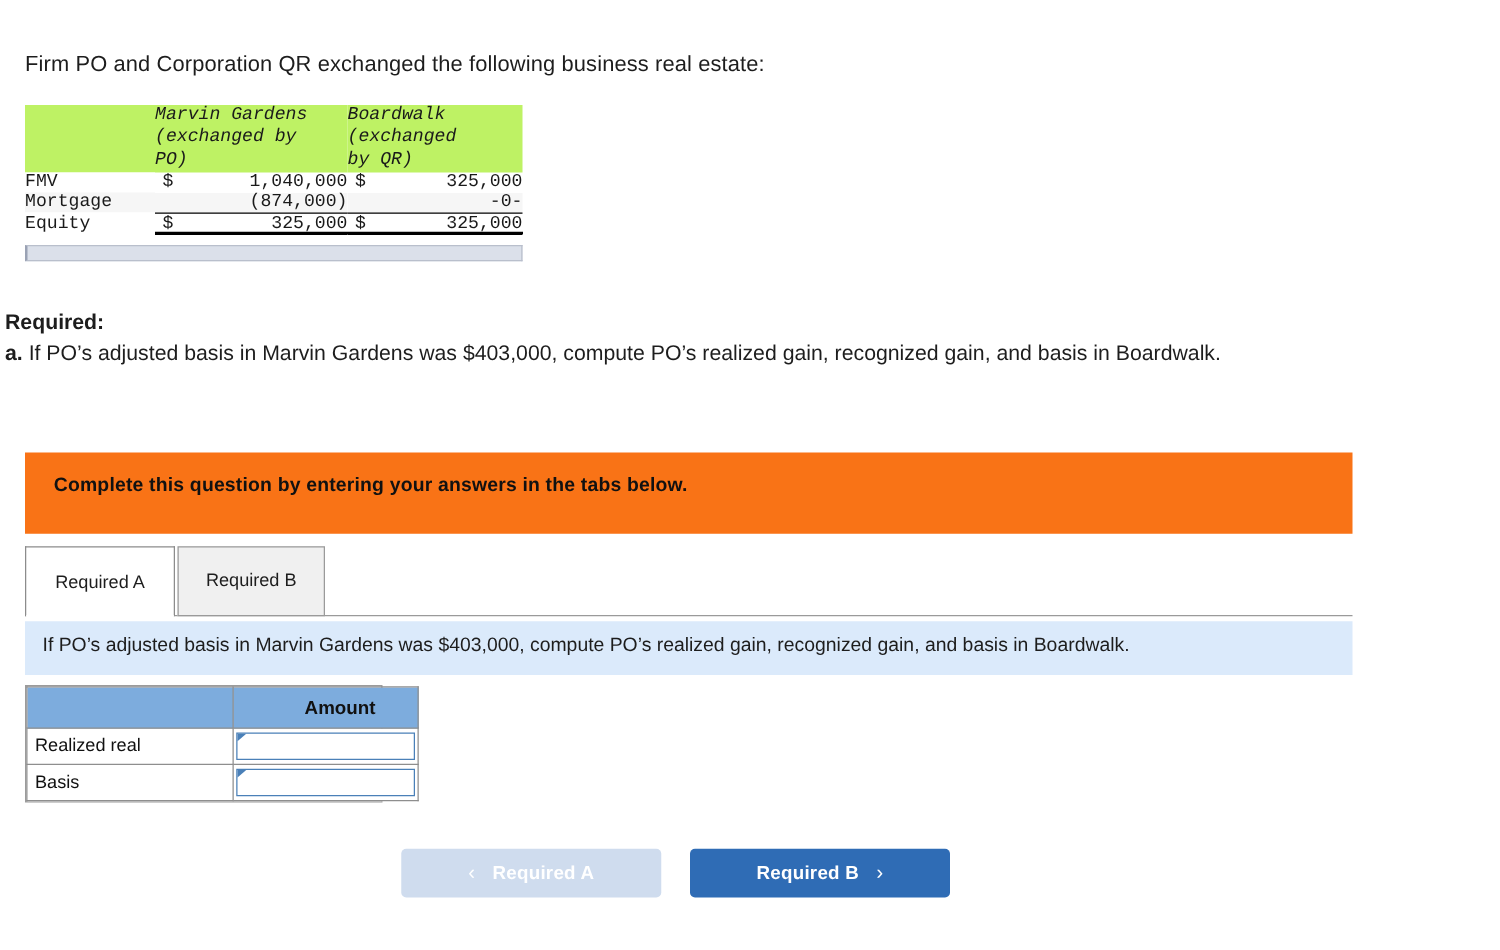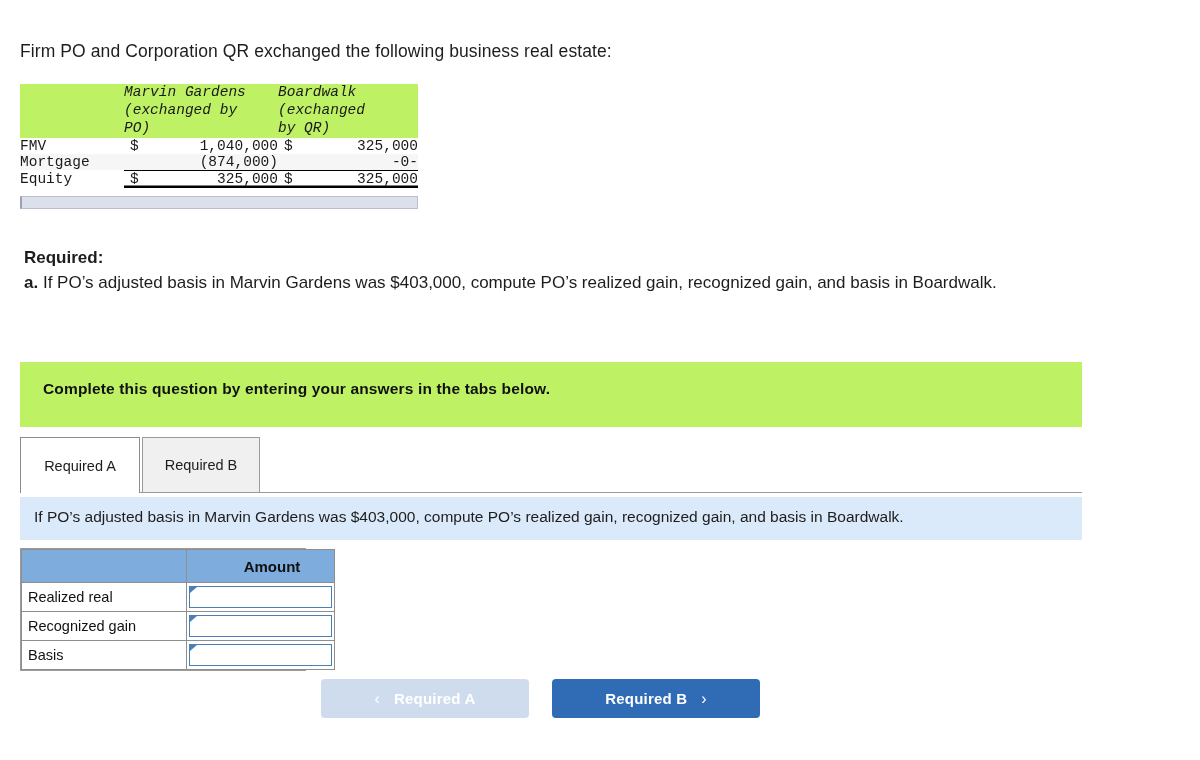--- a/index.html
+++ b/index.html
@@ -88,38 +88,38 @@
     height: 13px;
     background: #dbe0ea;
     border: 1px solid #b9bfcc;
     border-left: 2px solid #9aa2b4;
     box-sizing: border-box;
   }
 
   
   .required-block {
     position: absolute;
-    left: 24px;
+    left: 4px;
     top: 246px;
     font-size: 17px;
     line-height: 1.45;
     color: #1d1d1d;
   }
   .required-block .req-title { font-weight: bold; }
   .required-block .item { white-space: nowrap; }
   .required-block .item b { font-weight: bold; }
 
   
   .gray-banner {
     position: absolute;
     left: 20px;
     top: 362px;
     width: 1062px;
     height: 65px;
-    background: #bef264;
+    background: #f97316;
     box-sizing: border-box;
   }
   .gray-banner .gb-text {
     position: absolute;
     left: 23px;
     top: 18px;
     font-size: 15.5px;
     font-weight: bold;
     color: #111;
     letter-spacing: 0.15px;
@@ -415,29 +415,20 @@
       <tr>
         <td class="at-label">Realized real</td>
         <td class="at-input">
           <div class="cellbox">
             <span class="tri2"></span>
             <input type="text" value="" style="">
           </div>
         </td>
       </tr>
       <tr>
-        <td class="at-label">Recognized gain</td>
-        <td class="at-input">
-          <div class="cellbox">
-            <span class="tri2"></span>
-            <input type="text" value="" style="">
-          </div>
-        </td>
-      </tr>
-      <tr>
         <td class="at-label">Basis</td>
         <td class="at-input">
           <div class="cellbox">
             <span class="tri2"></span>
             <input type="text" value="" style="">
           </div>
         </td>
       </tr>
     </tbody>
   </table>

